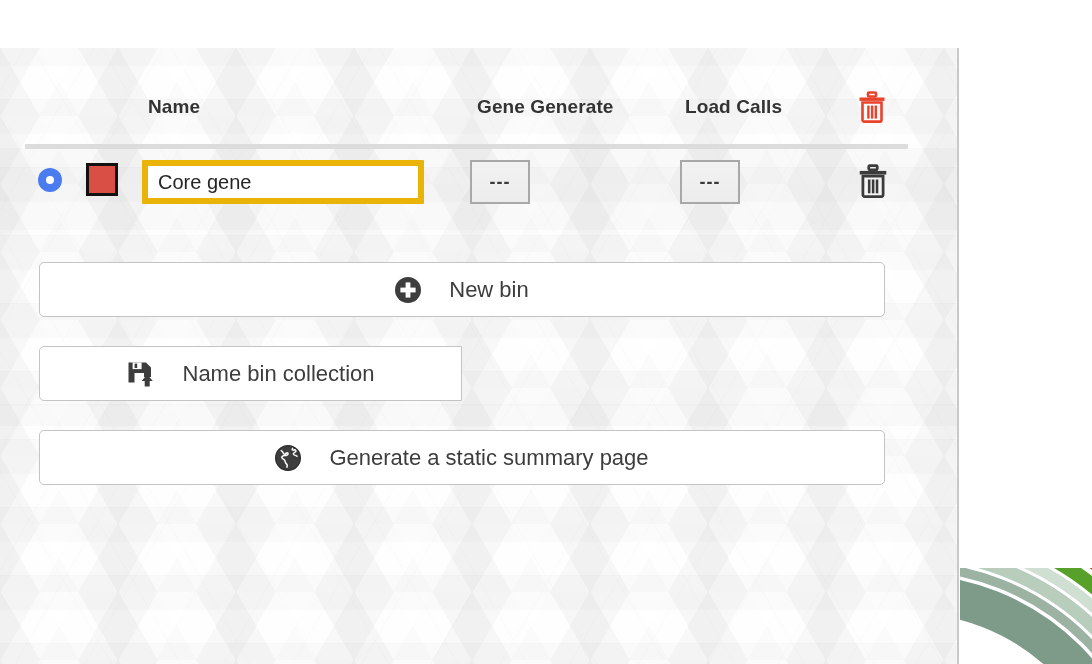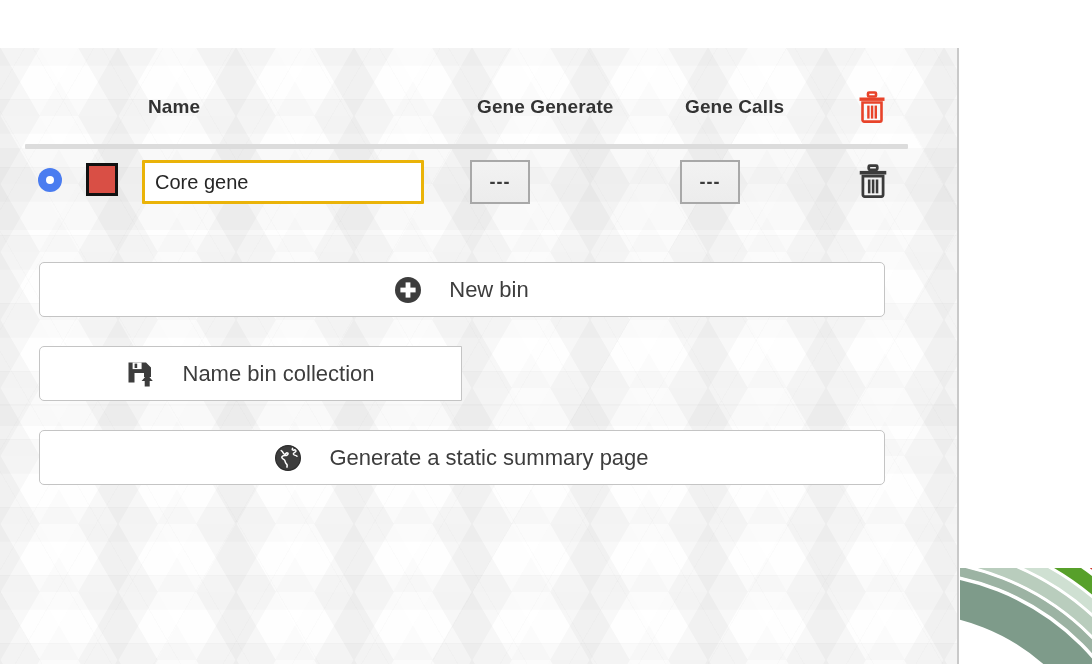--- a/index.html
+++ b/index.html
@@ -156,21 +156,21 @@
     cursor: pointer;
   }
 
   .bin-name-input {
     position: absolute;
     left: 142px;
     top: 112px;
     width: 282px;
     height: 44px;
     box-sizing: border-box;
-    border: 3px solid #eab308;
+    border: 6px solid #eab308;
     background: #ffffff;
     font-family: "Liberation Sans", sans-serif;
     font-size: 20px;
     color: #262626;
     padding: 0 10px;
     outline: none;
     border-radius: 1px;
   }
 
   .count-box {
@@ -267,21 +267,21 @@
 
   <div class="bins-panel">
     <div class="texture-overlay"></div>
     <div class="band row-band"></div>
     <div class="band mid-band"></div>
   </div>
 
   <div class="table-header">
     <div class="th th-name">Name</div>
     <div class="th th-clusters">Gene Generate</div>
-    <div class="th th-calls">Gene Calls</div>
+    <div class="th th-calls">Load Calls</div>
 
     <div class="th-trash">
       <svg width="28" height="32" viewBox="0 0 28 32">
         <rect x="10" y="1.5" width="8" height="4" rx="1" fill="none" stroke="#e8432a" stroke-width="2.6"></rect>
         <rect x="1.5" y="6.5" width="25" height="3.4" fill="#e8432a"></rect>
         <path d="M4.5 11.5 h19 v17.5 a1.6 1.6 0 0 1 -1.6 1.6 h-15.8 a1.6 1.6 0 0 1 -1.6 -1.6 z" fill="none" stroke="#e8432a" stroke-width="2.6"></path>
         <rect x="9.2" y="14.6" width="2.4" height="13" fill="#e8432a"></rect>
         <rect x="12.9" y="14.6" width="2.4" height="13" fill="#e8432a"></rect>
         <rect x="16.6" y="14.6" width="2.4" height="13" fill="#e8432a"></rect>
       </svg>

